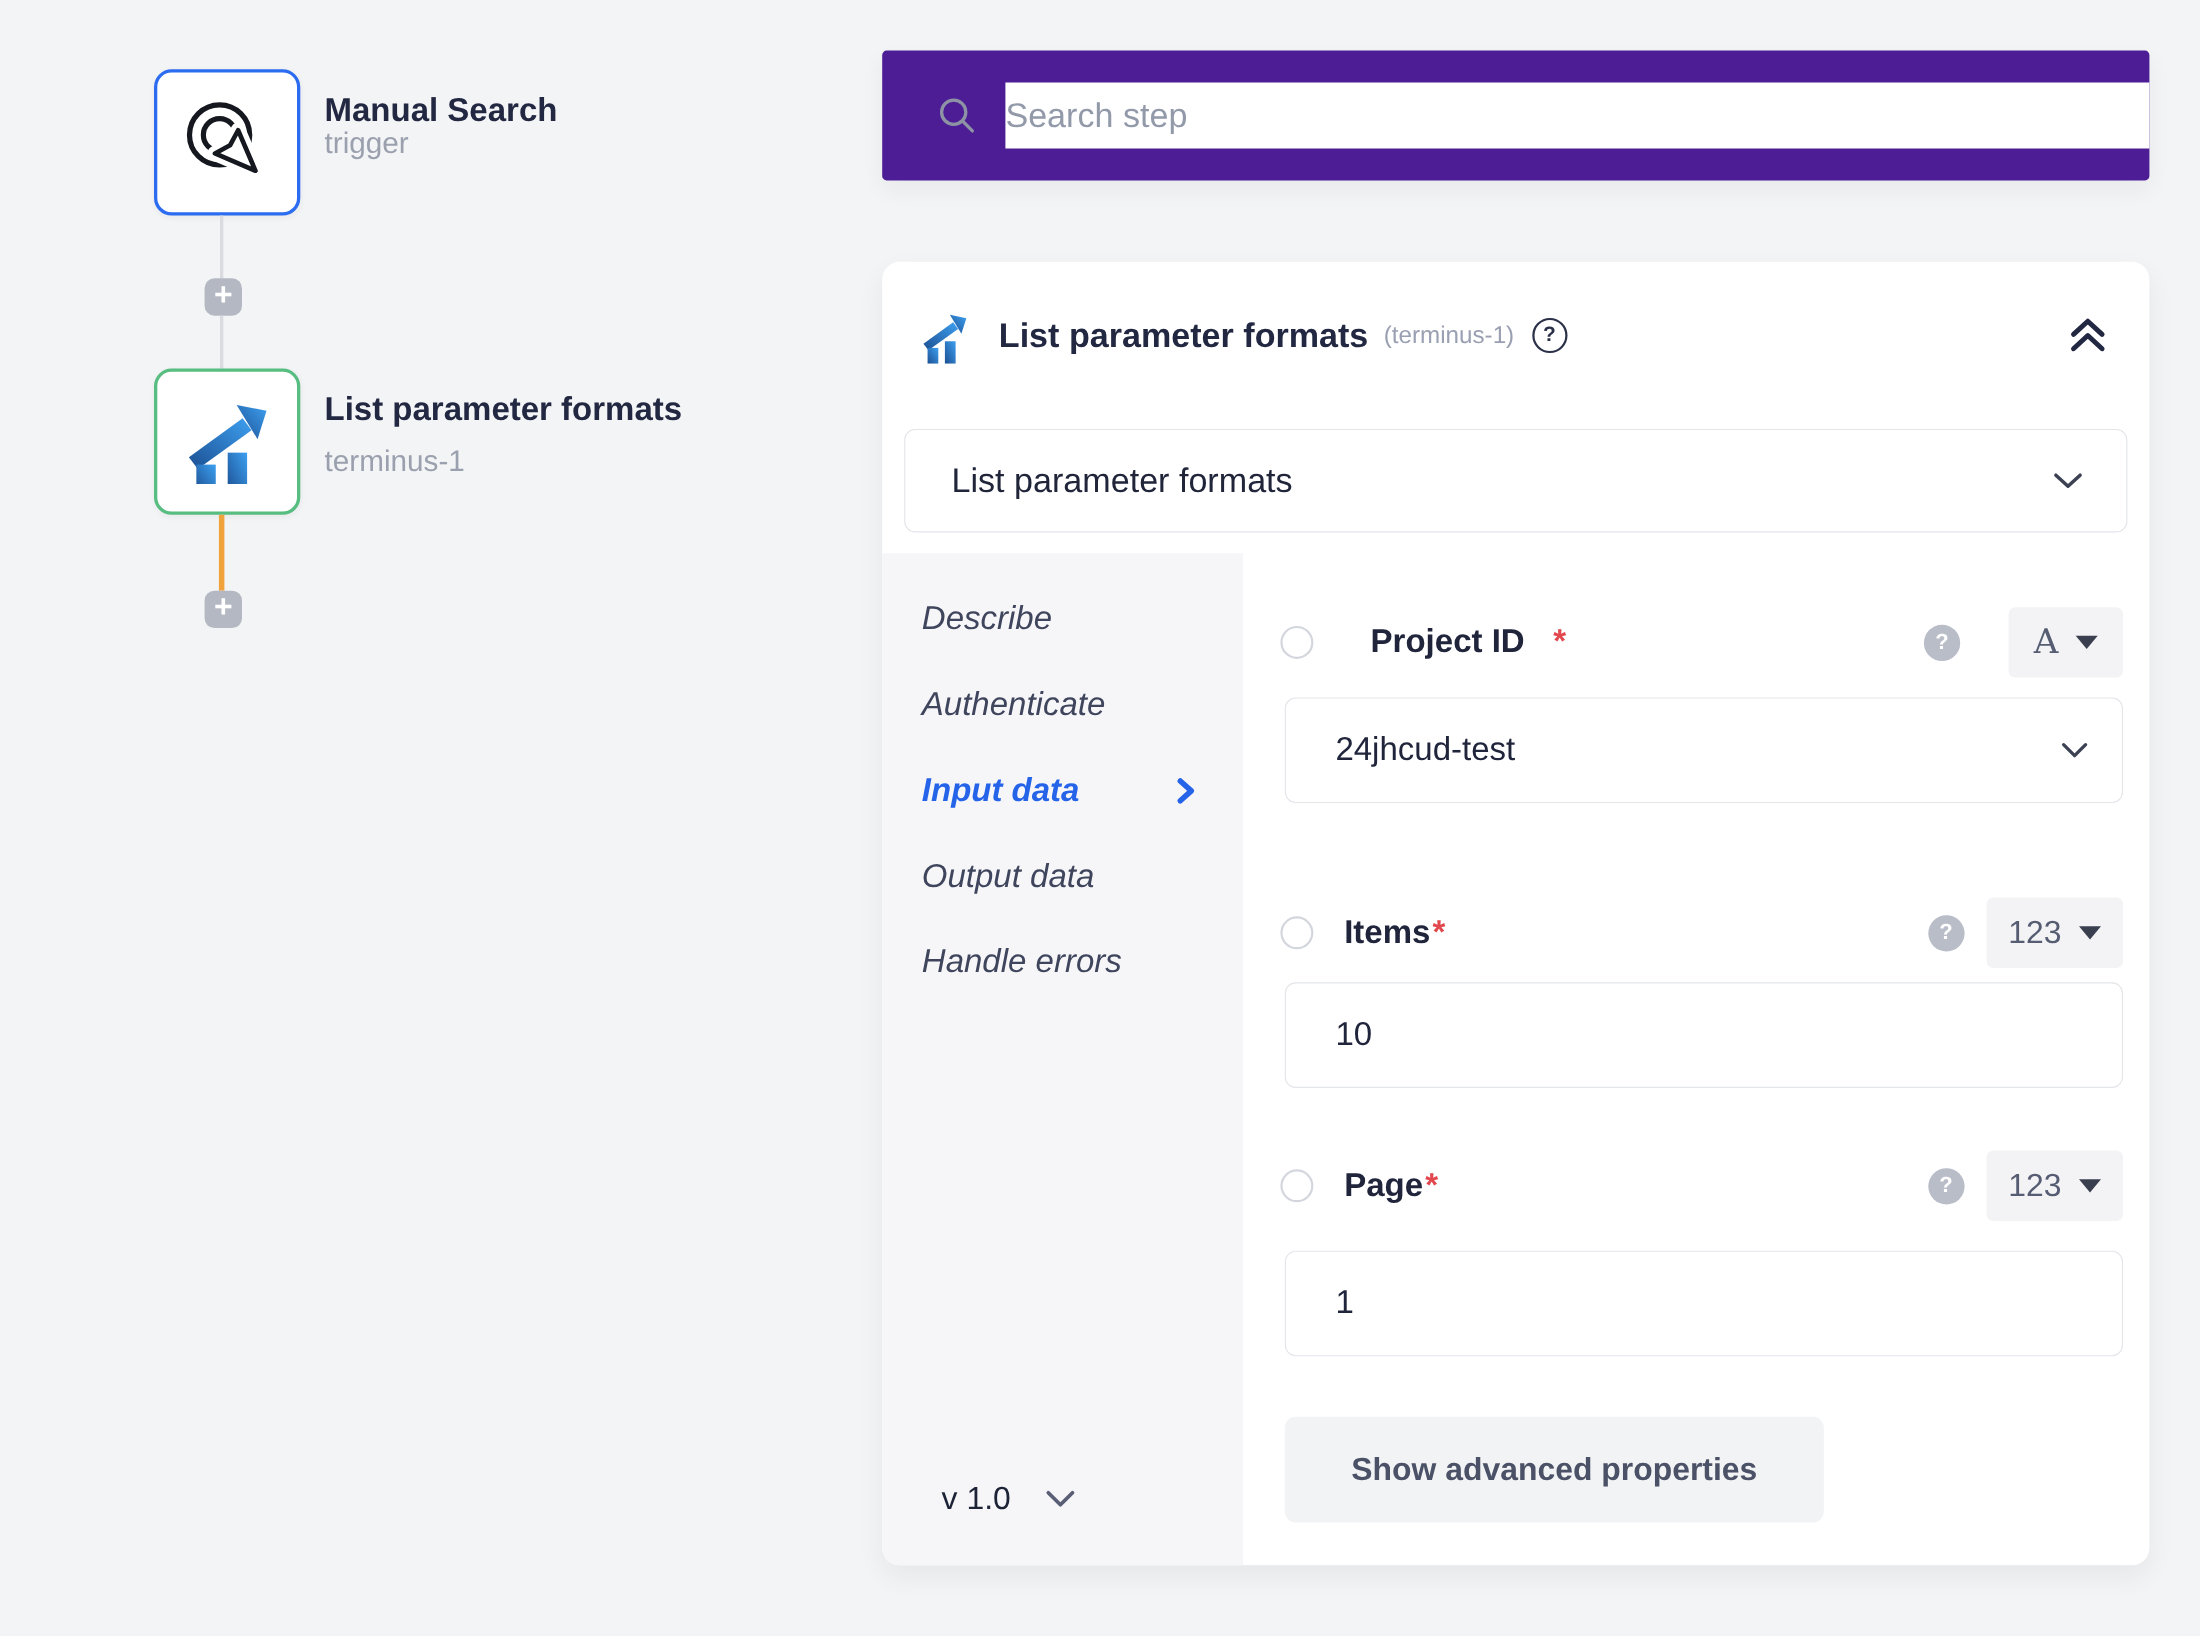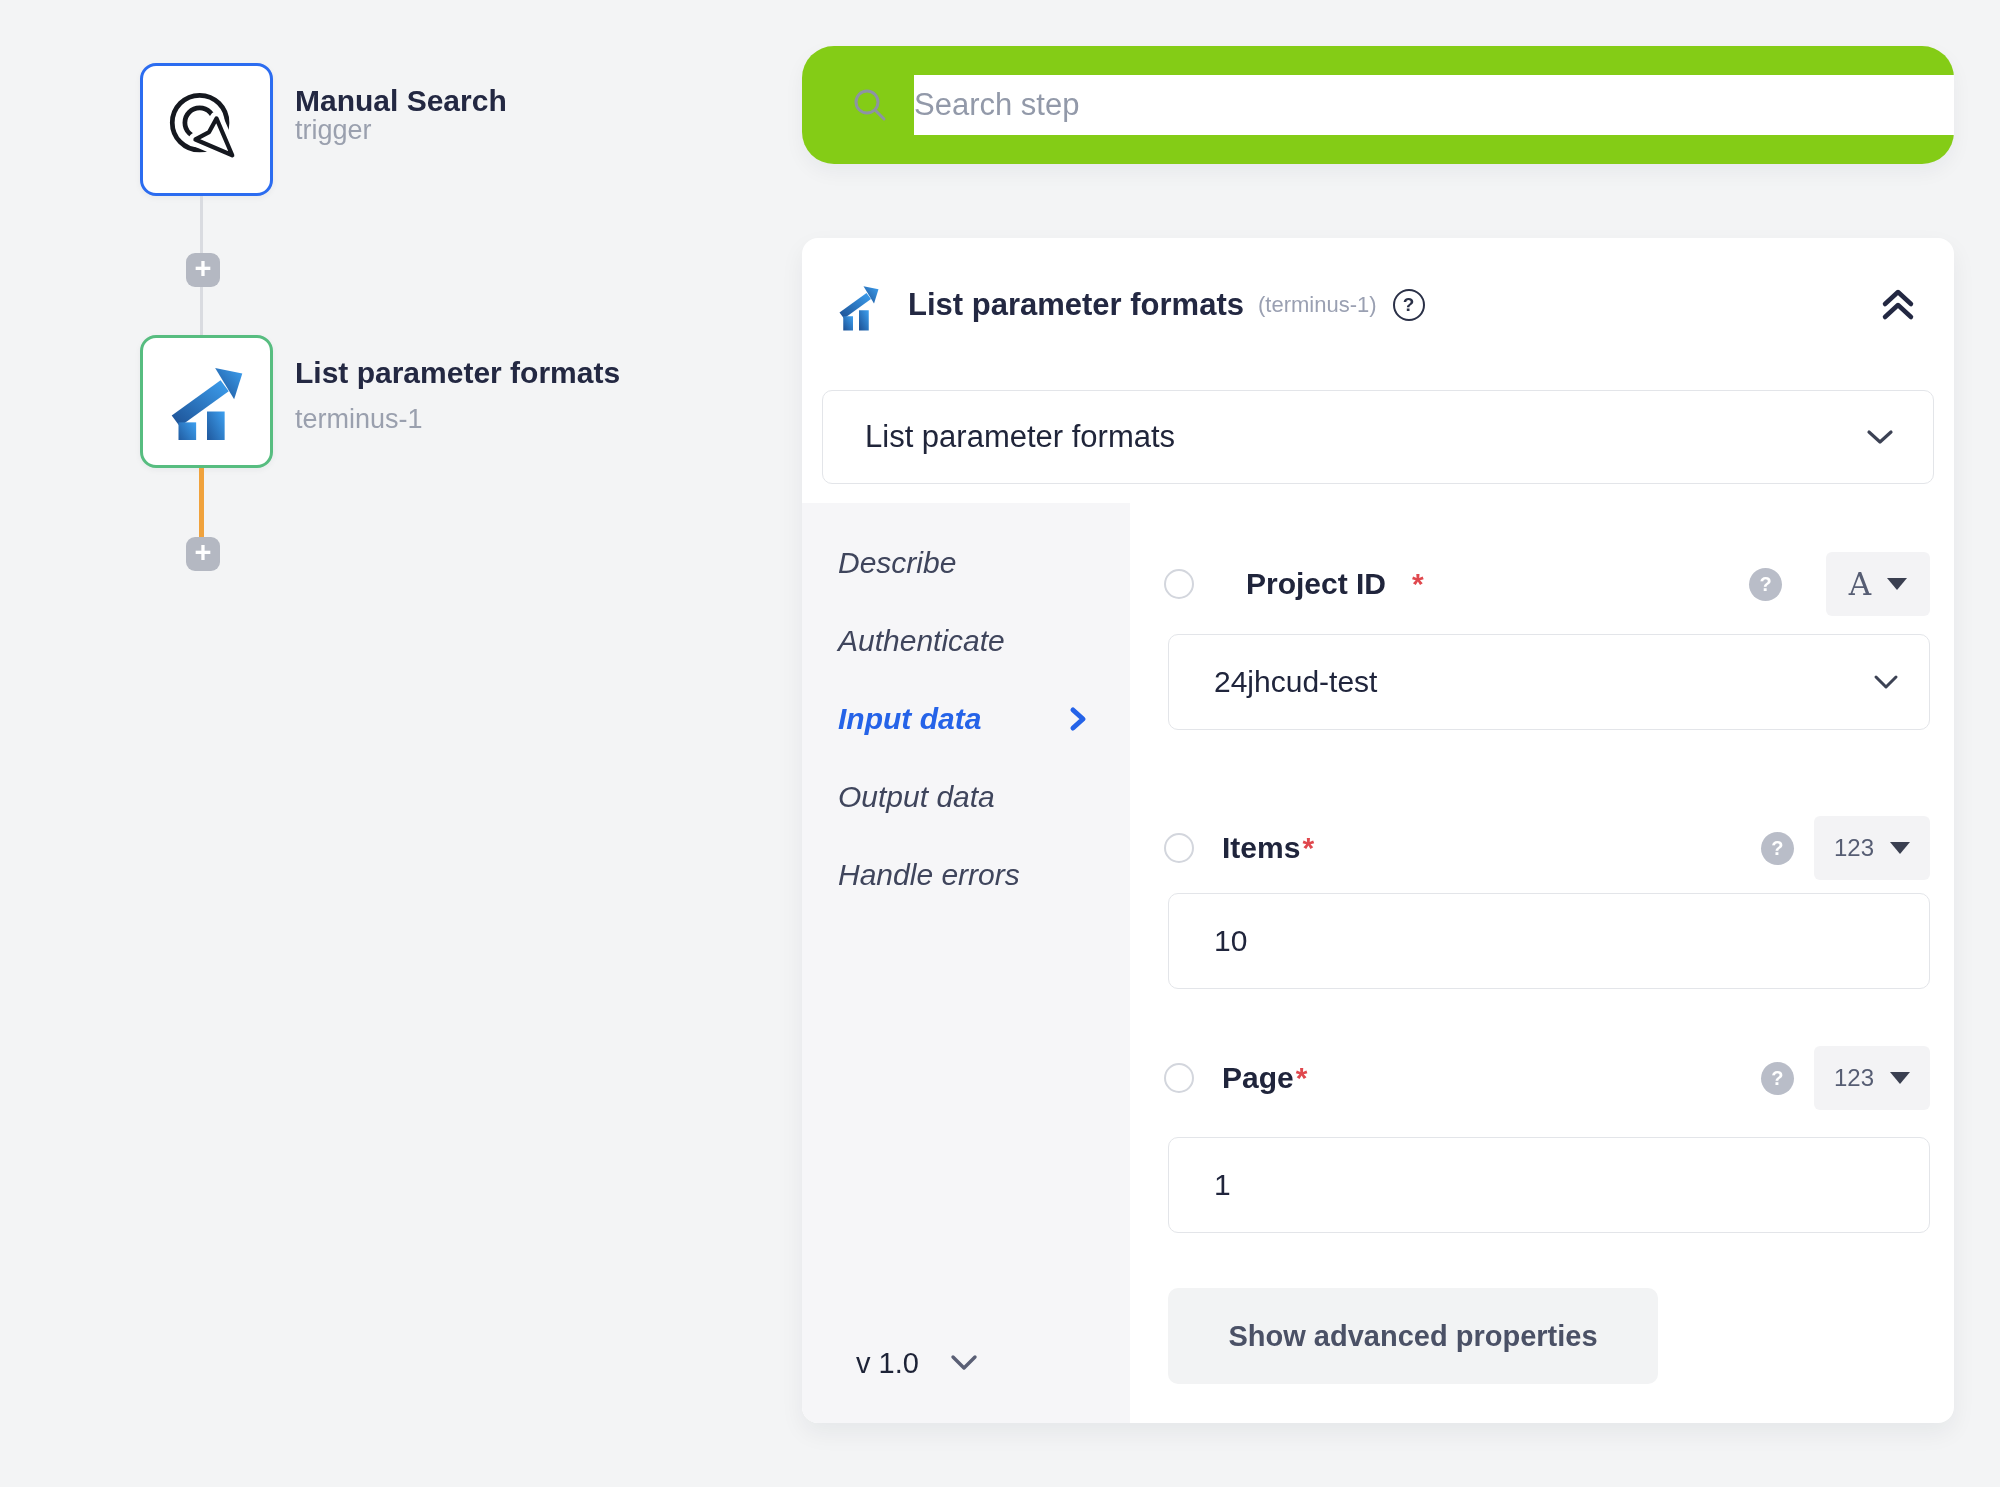--- a/index.html
+++ b/index.html
@@ -35,21 +35,21 @@
     position:absolute; left:186px; width:34px; height:34px;
     background:var(--plus-gray,#b4b8c2); border-radius:9px;
     color:#fff; font-size:29px; font-weight:700; line-height:31px; text-align:center;
     cursor:pointer; user-select:none;
   }
   .p1 { top:253px; } .p2 { top:537px; }
 
   
   .search-bar {
     position:absolute; left:802px; top:46px; width:1152px; height:118px;
-    background:#84cc16; border-radius:32px;
+    background:#4c1d95; border-radius:4px;
     box-shadow:0 8px 20px rgba(25,30,50,.05);
     display:flex; align-items:center; padding-left:50px;
   }
   .search-bar input {
     border:none; outline:none; flex:1; height:60px; margin-left:26px;
     font-family:"Liberation Sans",sans-serif; font-size:31px; color:#3a4052;
   }
   .search-bar input::placeholder { color:#9299a9; opacity:1; }
 
   
@@ -107,21 +107,21 @@
     margin-left:auto; width:33px; height:33px; border-radius:50%;
     background:var(--help-gray,#b9bdc8); color:#fff; font-size:20px; font-weight:700;
     display:flex; align-items:center; justify-content:center; cursor:pointer; flex:none;
   }
   .type-chip {
     margin-left:20px; height:64px; min-width:104px; padding:0 20px;
     background:#f3f3f5; border-radius:6px;
     display:flex; align-items:center; justify-content:center; gap:16px;
     cursor:pointer; flex:none;
   }
-  .type-chip .chip-text { font-size:24px; color:#565d73; }
+  .type-chip .chip-text { font-size:29px; color:#565d73; }
   .type-chip.serif .chip-text { font-family:"DejaVu Serif","Liberation Serif",serif; font-size:31px; }
   .chip-caret { width:0; height:0; border-left:10px solid transparent; border-right:10px solid transparent; border-top:12px solid #3a3f50; }
 
   .field-box {
     position:absolute; left:366px; width:762px; height:96px;
     border:1.5px solid var(--border-gray,#e3e5e9); border-radius:10px; background:#fff;
     display:flex; align-items:center; padding:0 30px 0 45px;
     font-size:30px; color:#20253c;
   }
   .f1 { top:131px; cursor:pointer; } .f2 { top:390px; } .f3 { top:634px; }

